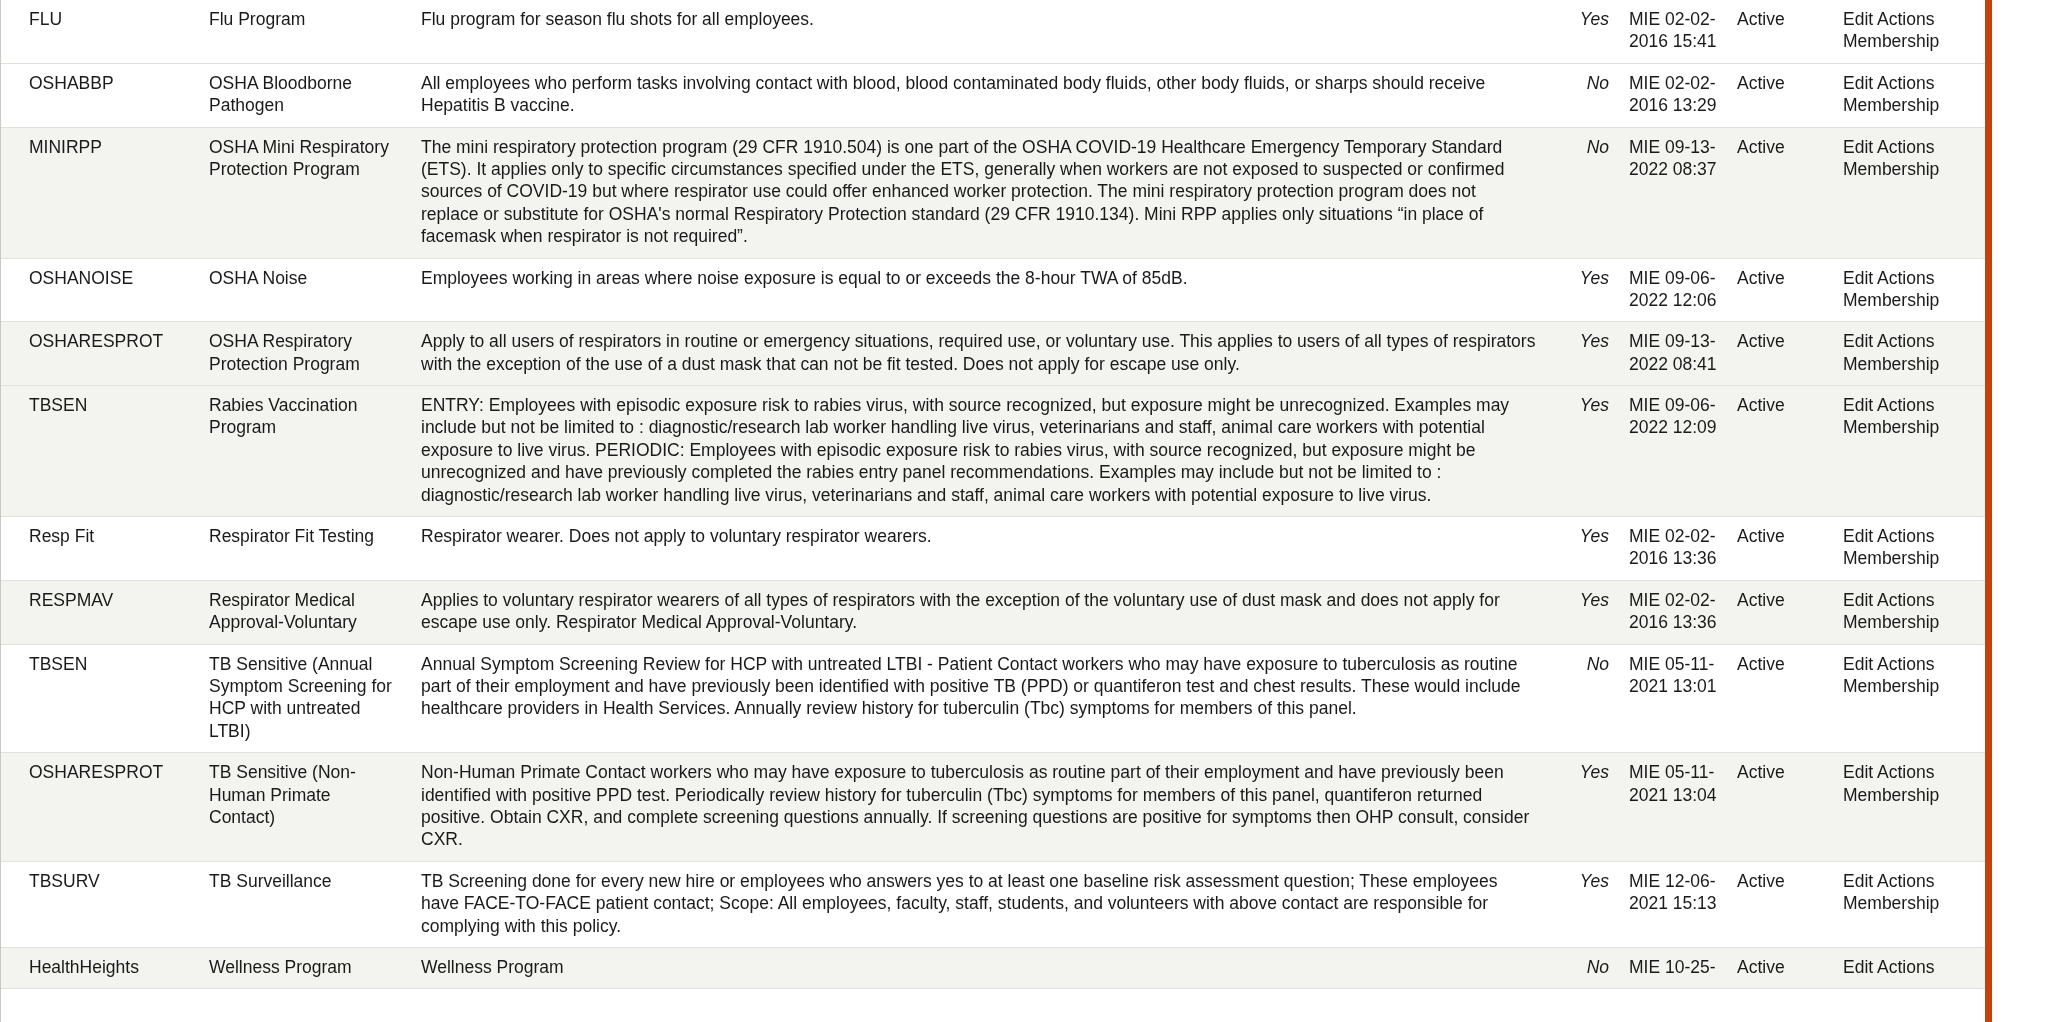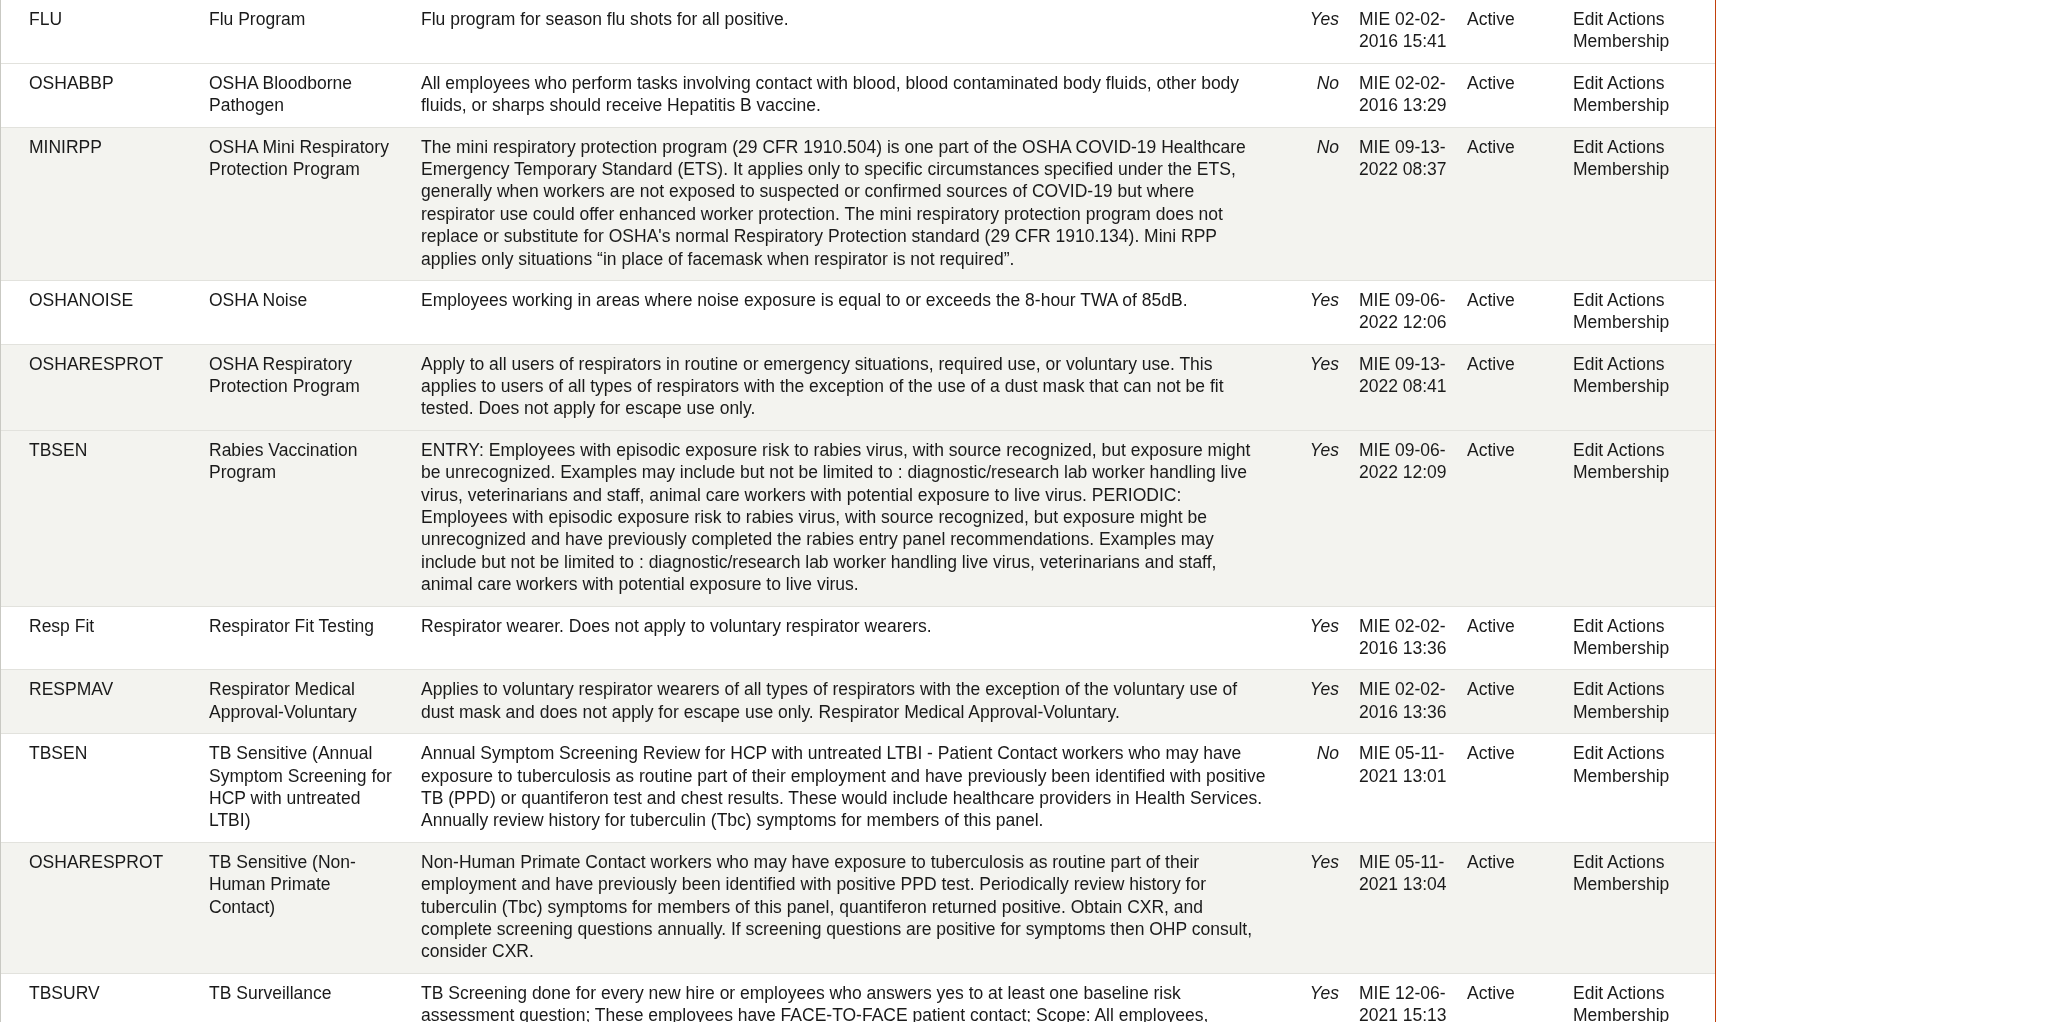--- a/index.html
+++ b/index.html
@@ -9,26 +9,26 @@
   }
   body {
     width: 2048px;
     height: 1022px;
     font-family: "Liberation Sans", sans-serif;
     font-size: 17.5px;
     color: #1a1a1a;
     overflow: hidden;
   }
   .page {
-    width: 1716px;
+    width: 1992px;
     height: 1022px;
     position: relative;
     box-sizing: border-box;
     border-left: 1px solid #c9c9c3;
-    border-right: 1px solid #c2410c;
+    border-right: 7px solid #c2410c;
     background: #fff;
   }
   table.panels {
     width: 100%;
     border-collapse: collapse;
     table-layout: fixed;
   }
   table.panels td {
     vertical-align: top;
     padding: 8px 10px 10px 10px;
@@ -55,21 +55,21 @@
 <body>
 
 <div class="page">
 
   <table class="panels">
     <tbody>
 
       <tr class="plain">
         <td class="c-code">FLU</td>
         <td class="c-name">Flu Program</td>
-        <td class="c-desc">Flu program for season flu shots for all positive.</td>
+        <td class="c-desc">Flu program for season flu shots for all employees.</td>
         <td class="c-yn">Yes</td>
         <td class="c-mod">
           <div class="line nowrap">MIE 02-02-</div>
           <div class="line nowrap">2016 15:41</div>
         </td>
         <td class="c-status">Active</td>
         <td class="c-actions">
           <div class="line">Edit Actions</div>
           <div class="line">Membership</div>
         </td>

